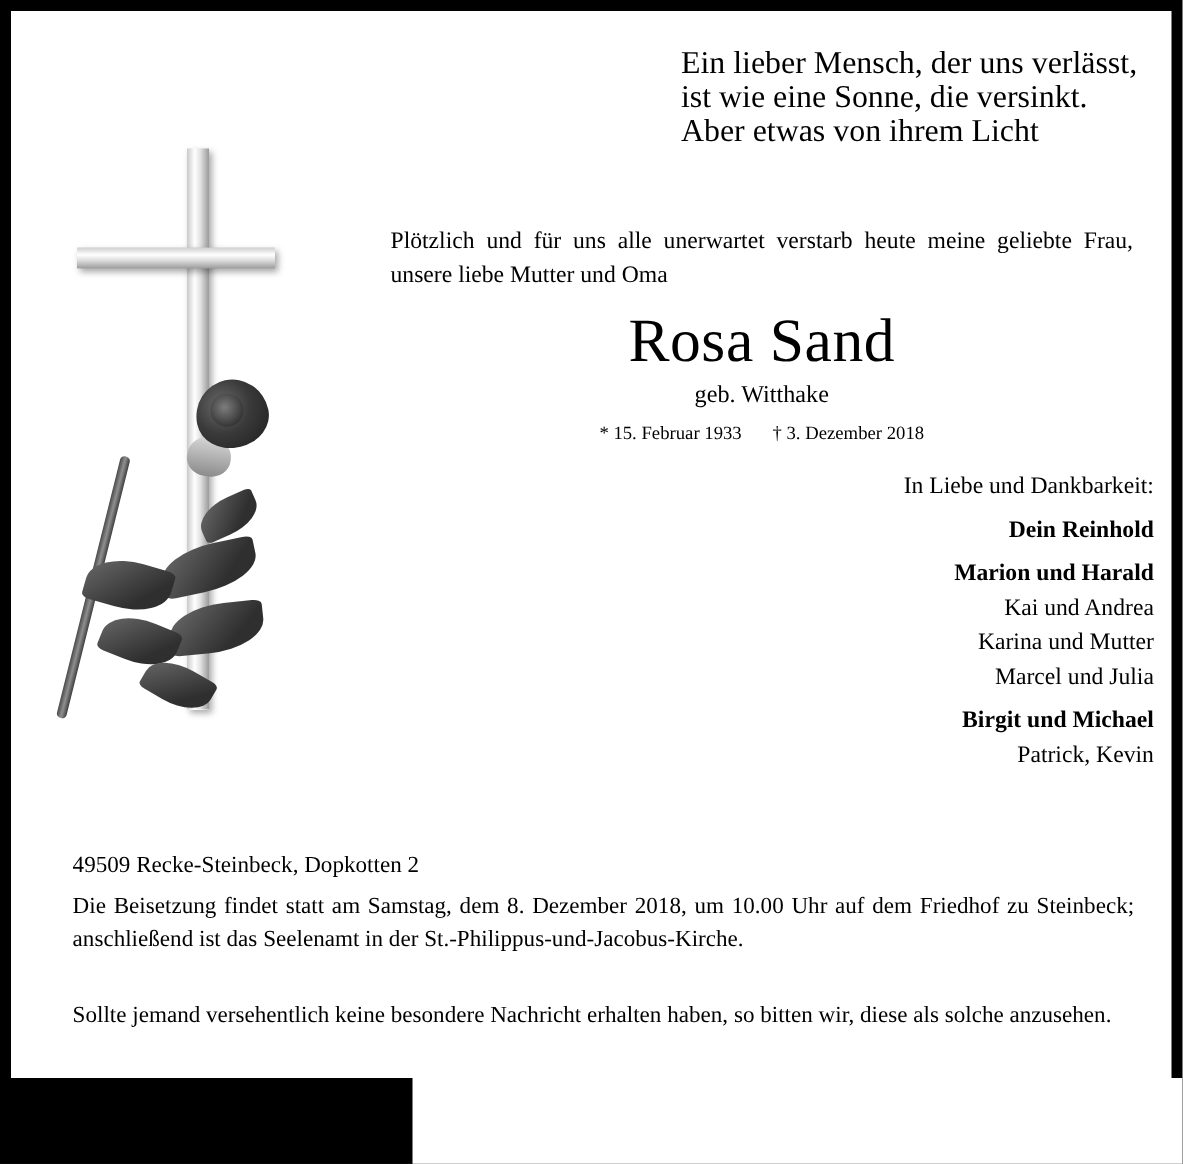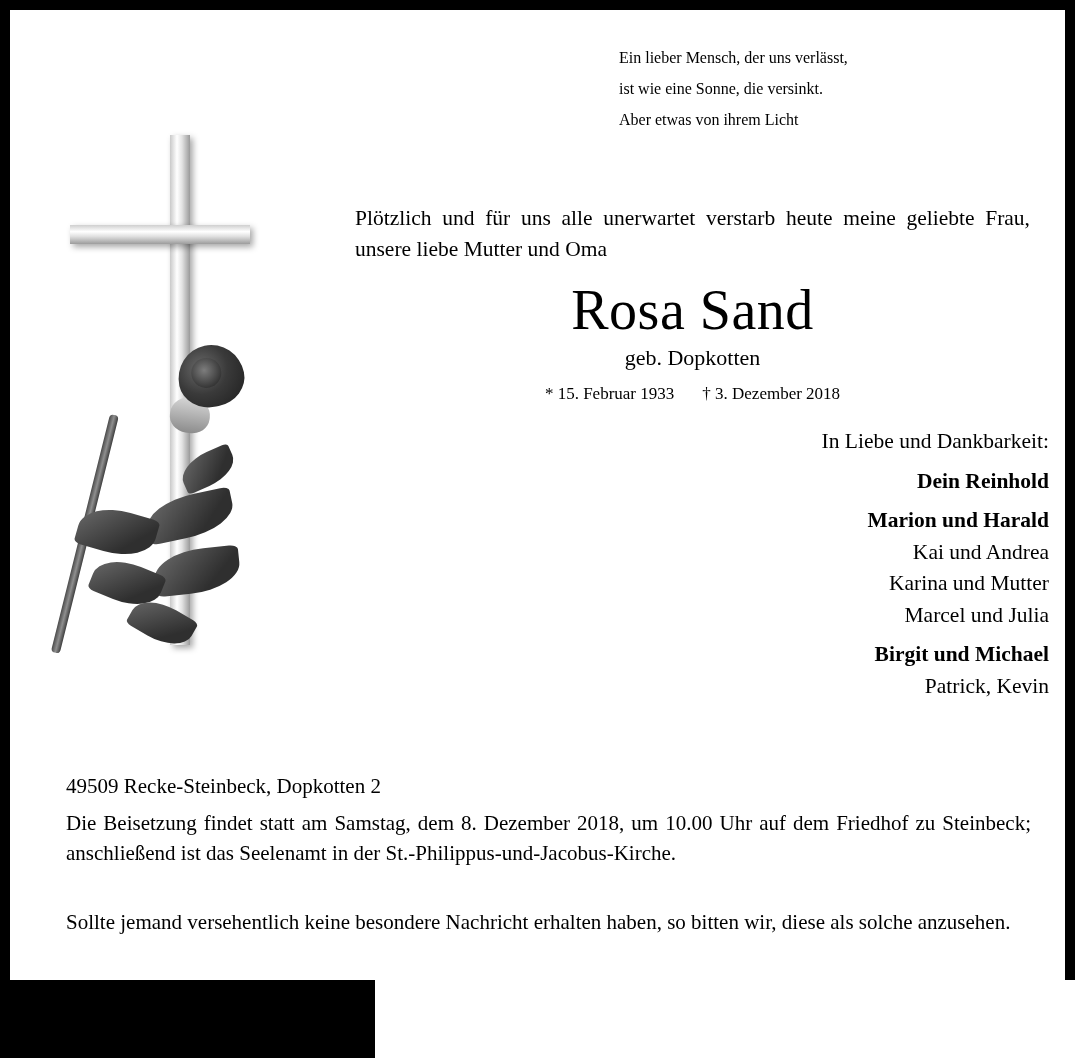--- a/index.html
+++ b/index.html
@@ -132,21 +132,21 @@
   .leaf.l4 { left: 104px; top: 214px; width: 86px; height: 44px; transform: rotate(-6deg); }
   .leaf.l5 { left: 80px; top: 270px; width: 64px; height: 36px; transform: rotate(30deg); }
   .leaf.l6 { left: 130px; top: 118px; width: 56px; height: 32px; transform: rotate(-24deg); }
 
   
   .poem {
     position: absolute;
     left: 609px;
     top: 32px;
     width: 430px;
-    font-size: 16px;
+    font-size: 29px;
     line-height: 31px;
   }
   .intro {
     position: absolute;
     left: 345px;
     top: 193px;
     width: 675px;
     font-size: 21.5px;
     line-height: 31px;
     text-align: justify;
@@ -245,21 +245,21 @@
 
     <div class="poem">
       <div>Ein lieber Mensch, der uns verlässt,</div>
       <div>ist wie eine Sonne, die versinkt.</div>
       <div>Aber etwas von ihrem Licht</div>
     </div>
 
     <div class="intro">Plötzlich und für uns alle unerwartet verstarb heute meine geliebte Frau, unsere liebe Mutter und Oma</div>
 
     <div class="name">Rosa Sand</div>
-    <div class="maiden">geb. Dopkotten</div>
+    <div class="maiden">geb. Witthake</div>
     <div class="dates">
       <span>* 15. Februar 1933</span><span class="gap"></span><span>† 3. Dezember 2018</span>
     </div>
 
     <div class="family">
       <div class="lead">In Liebe und Dankbarkeit:</div>
 
       <div class="grp">
         <div class="b">Dein Reinhold</div>
       </div>

